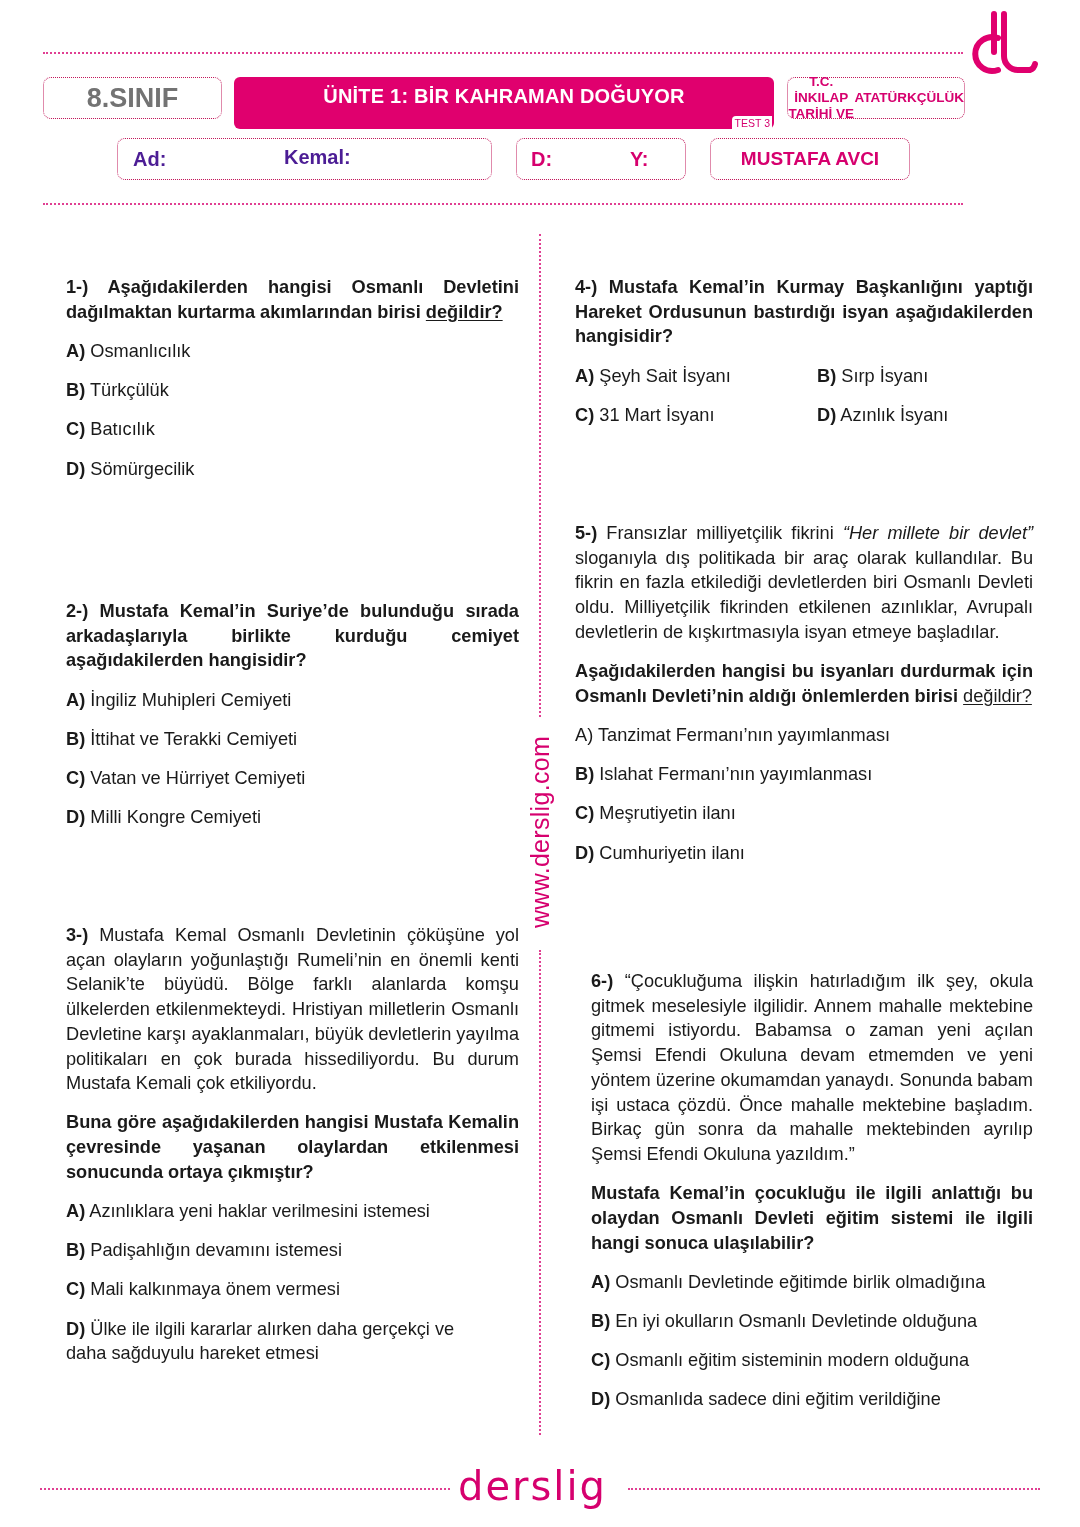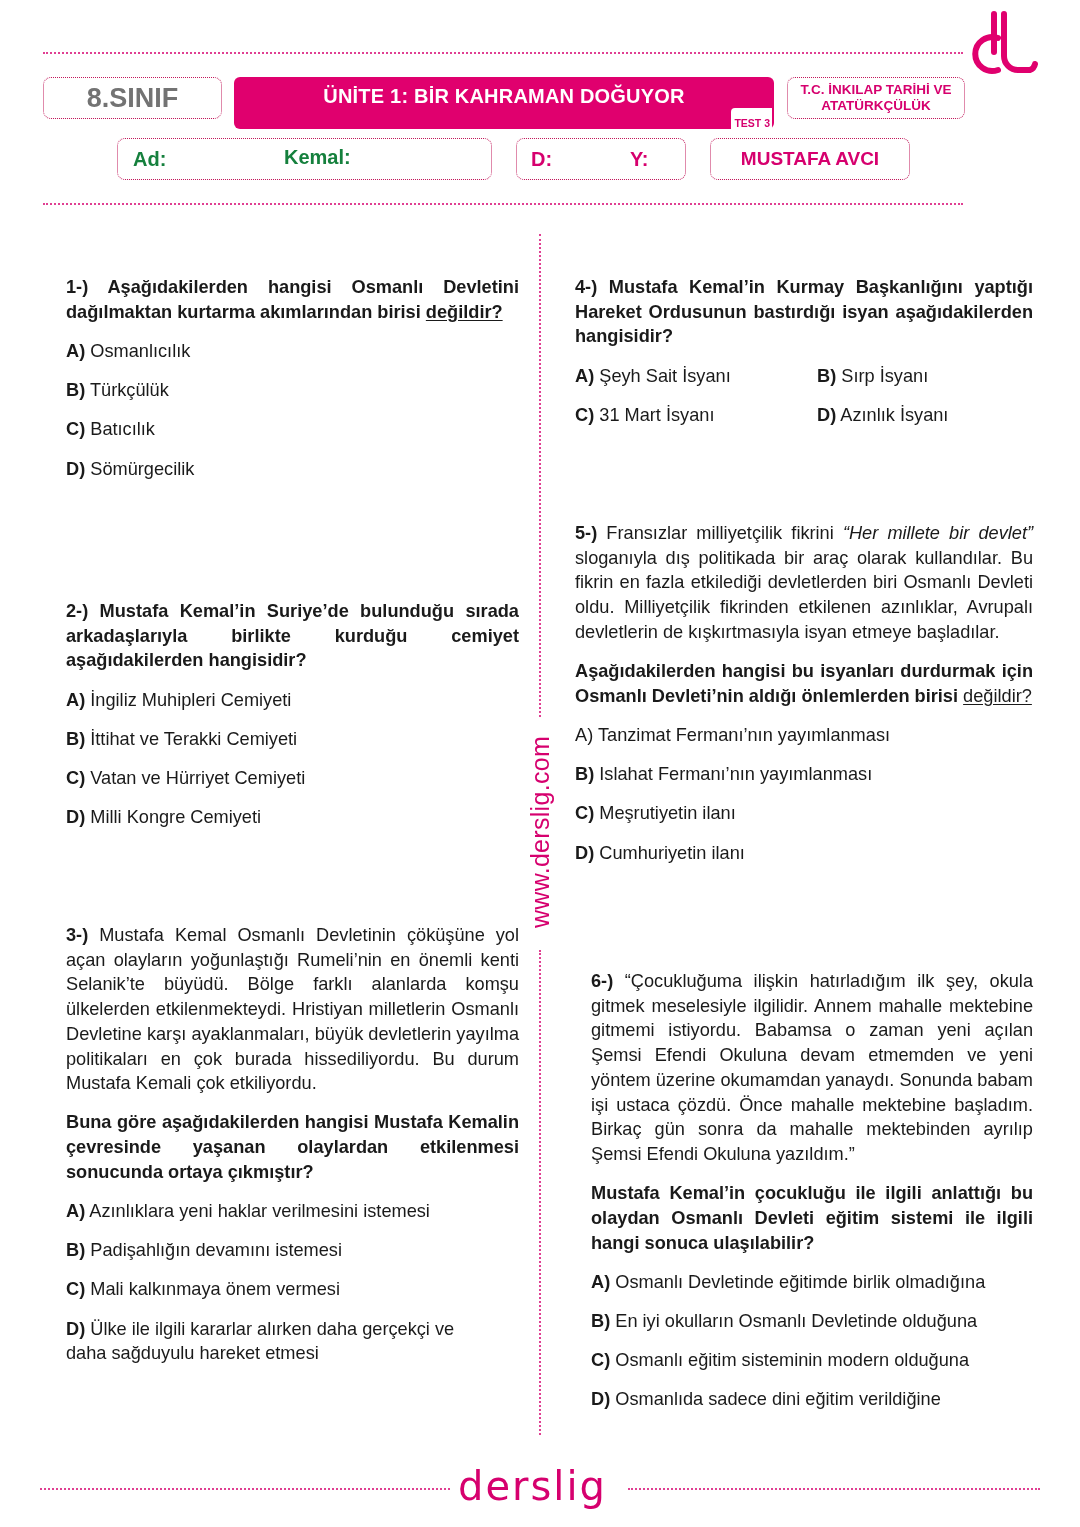--- a/index.html
+++ b/index.html
@@ -11,26 +11,26 @@
   .box {
     position: absolute; border: 1.5px dotted #c2185b; border-radius: 8px;
     display: flex; align-items: center; background: #fff;
   }
   .grade { left: 43px; top: 77px; width: 179px; height: 42px; justify-content: center;
     font-weight: bold; font-size: 27px; color: #737373; }
   .unit-bar { position: absolute; left: 234px; top: 77px; width: 540px; height: 52px;
     background: #e0006e; border-radius: 6px; color: #fff; }
   .unit-title { position: absolute; left: 0; right: 0; top: 8px; text-align: center;
     font-weight: bold; font-size: 20px; letter-spacing: 0.2px; }
-  .test-label { position: absolute; right: 2px; bottom: 0px; font-size: 10.5px; font-weight: bold;
-    color: #d6006e; background: #fff; padding: 9px 2px 0 3px; border-top-left-radius: 4px; }
-  .subject { left: 787px; top: 77px; width: 178px; height: 42px; flex-direction: column;
+  .test-label { position: absolute; right: 2px; bottom: 0px; font-size: 10.5px; font-weight: normal;
+    color: #d6006e; background: #fff; padding: 1px 2px 0 3px; border-top-left-radius: 4px; }
+  .subject { left: 787px; top: 77px; width: 178px; height: 42px; flex-direction: row;
     justify-content: center; font-weight: bold; font-size: 13.5px; color: #d6006e; line-height: 16px; text-align: center; }
 
-  .namebox { left: 117px; top: 138px; width: 375px; height: 42px; font-weight: bold; font-size: 20px; color: #15803d; }
+  .namebox { left: 117px; top: 138px; width: 375px; height: 42px; font-weight: bold; font-size: 20px; color: #4c1d95; }
   .namebox .ad { position: absolute; left: 15px; top: 9px; }
   .namebox .soyad { position: absolute; left: 166px; top: 7px; }
   .classbox { left: 516px; top: 138px; width: 170px; height: 42px; font-weight: bold; font-size: 20px; color: #d6006e; }
   .classbox .d { position: absolute; left: 14px; top: 9px; }
   .classbox .y { position: absolute; left: 113px; top: 9px; }
   .authorbox { left: 710px; top: 138px; width: 200px; height: 42px; justify-content: center;
     font-weight: bold; font-size: 19px; color: #d6006e; }
 
   .logo { position: absolute; left: 964px; top: 8px; width: 76px; height: 70px; }
 

